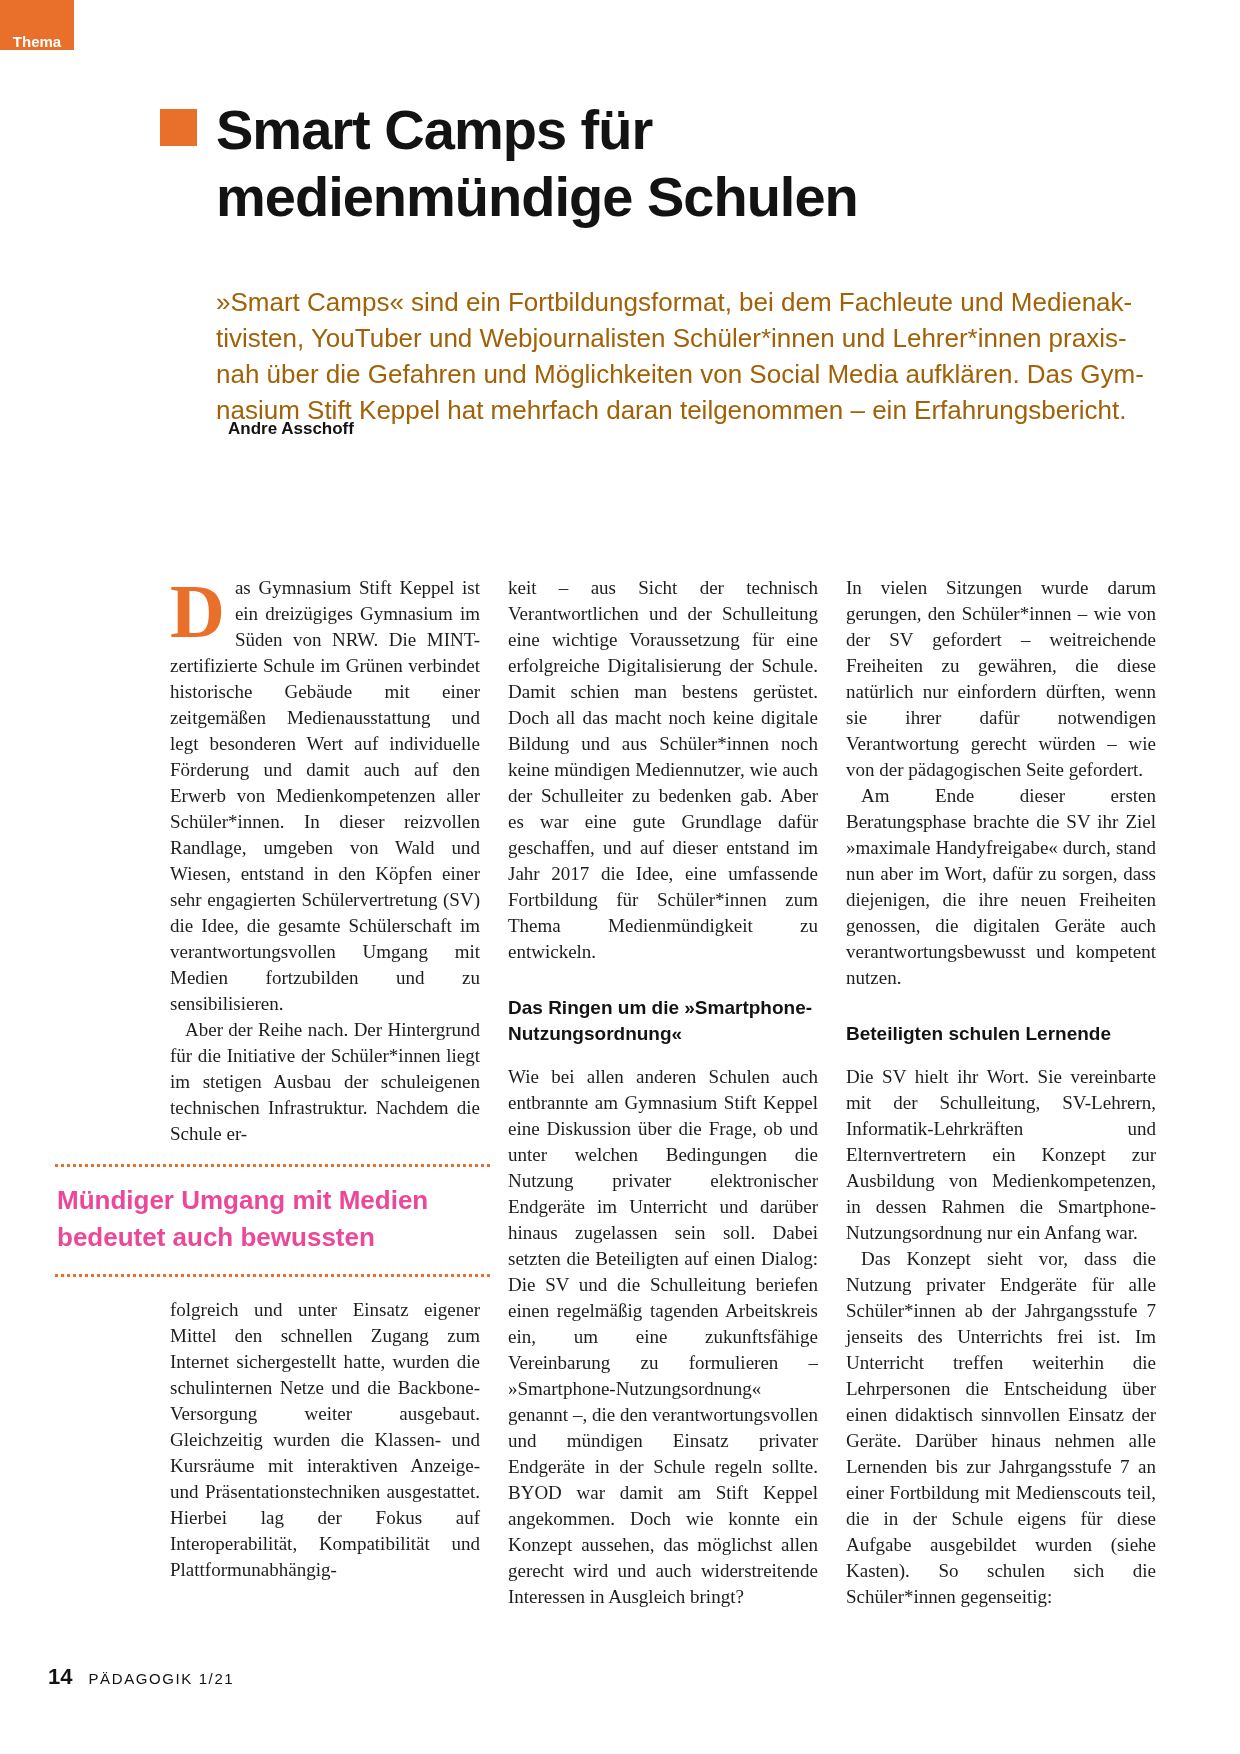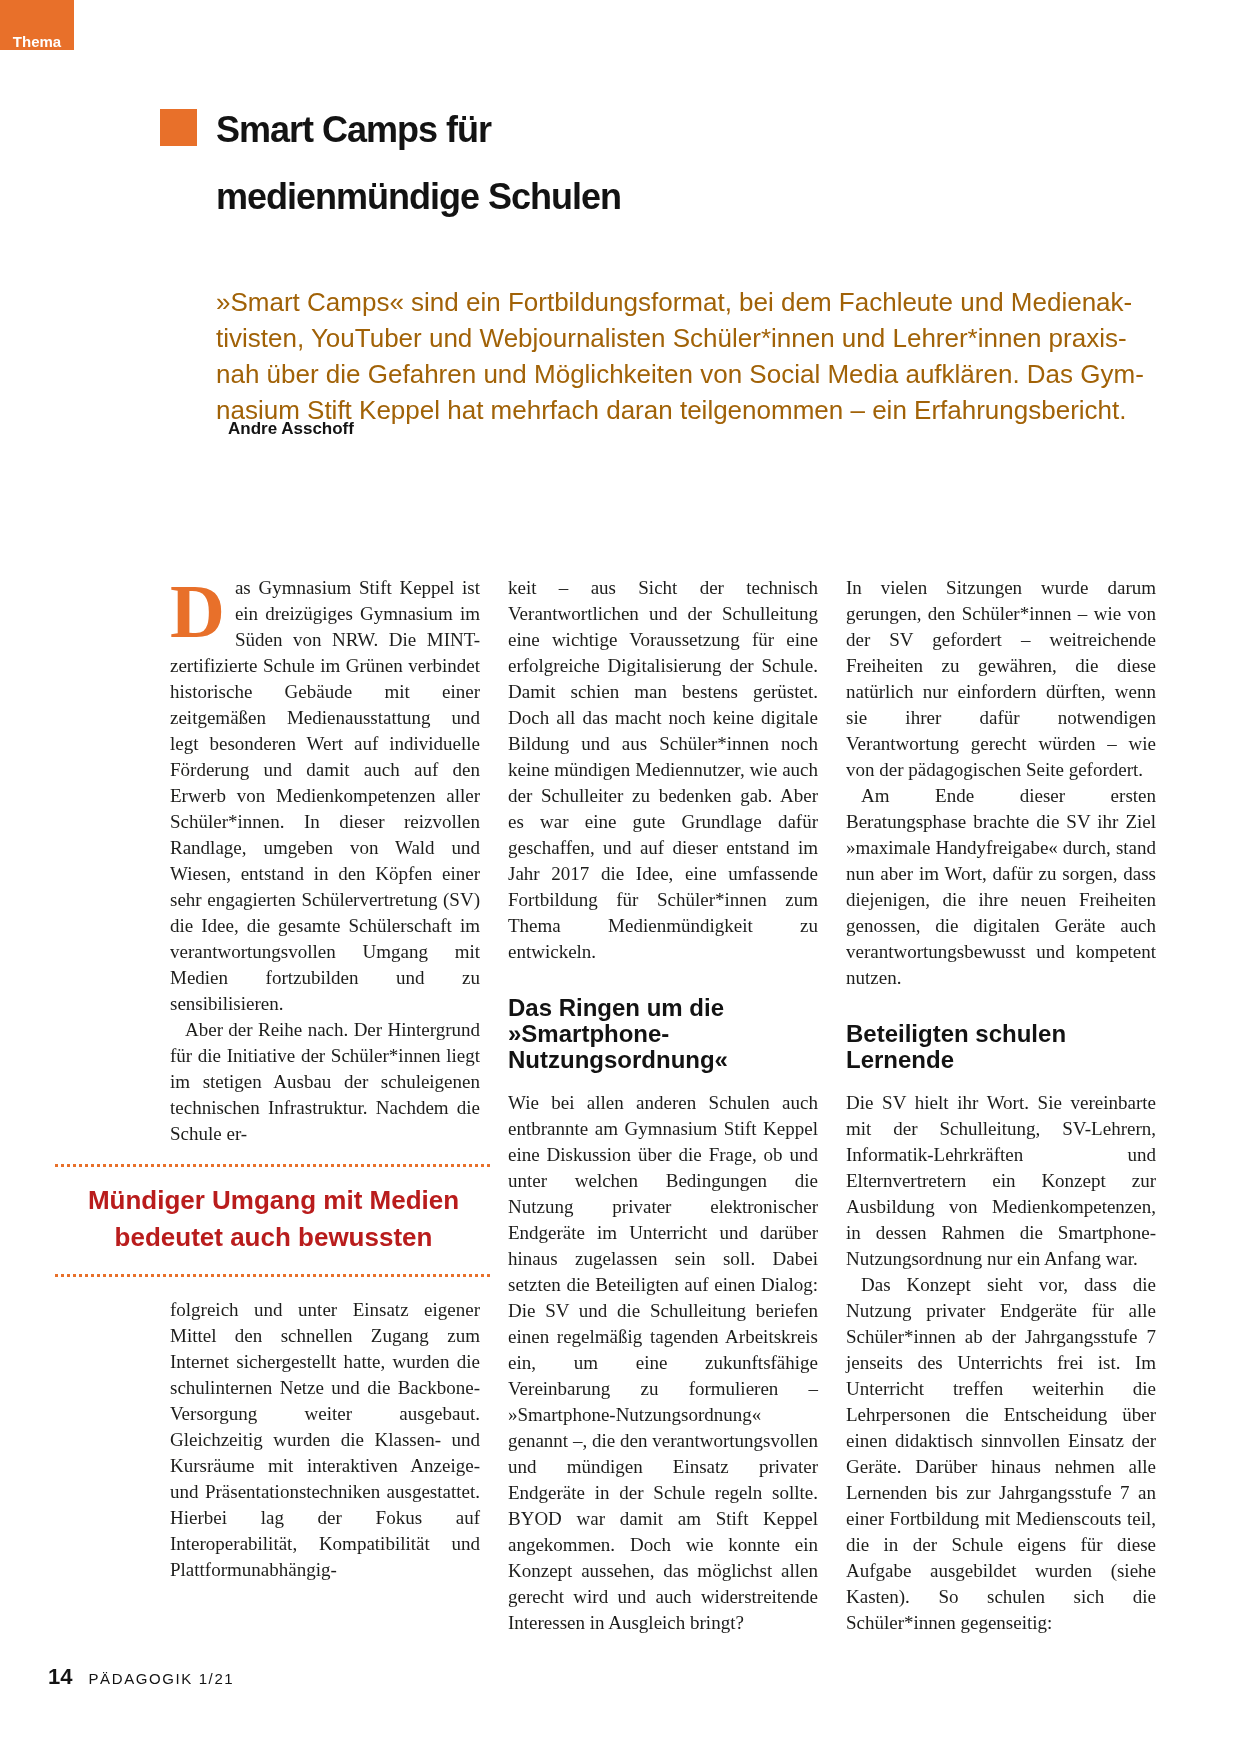--- a/index.html
+++ b/index.html
@@ -13,21 +13,21 @@
     position:absolute; left:0; top:0; width:74px; height:50px;
     background:#e8702a; color:#ffffff; box-sizing:border-box;
     display:flex; align-items:flex-end; justify-content:center;
     font-size:15px; font-weight:bold;
   }
 
   
   .header { position:absolute; left:160px; top:96px; display:flex; }
   .title-square { width:37px; height:37px; background:#e8702a; margin-top:13px; flex:0 0 auto; }
   .title {
-    margin-left:19px; font-size:36px; font-weight:bold; line-height:67px;
+    margin-left:19px; font-size:56px; font-weight:bold; line-height:67px;
     letter-spacing:-1px; color:#131313; white-space:nowrap;
   }
 
   
   .lead {
     position:absolute; left:216px; top:284px; color:#a16207;
     font-size:26px; line-height:36px; white-space:nowrap; font-weight:normal;
   }
 
   .author { position:absolute; left:228px; top:419px; font-size:17px; font-weight:bold; color:#131313; }
@@ -46,27 +46,27 @@
 
   .drop-cap {
     float:left; color:#e8702a; font-weight:bold;
     font-size:76px; line-height:60px; padding:6px 10px 0 0;
   }
 
   .pull-quote {
     margin:17px 0 20px -115px; width:435px; box-sizing:border-box;
     border-top:3px dotted #e8702a; border-bottom:3px dotted #e8702a;
     padding:15px 0 18px 2px;
-    color:#b91c1c; font-family:"Liberation Sans", sans-serif; font-weight:bold;
-    font-size:26px; line-height:37px; text-align:center; white-space:nowrap;
+    color:#ec4899; font-family:"Liberation Sans", sans-serif; font-weight:bold;
+    font-size:26px; line-height:37px; text-align:left; white-space:nowrap;
   }
 
   .subheading {
     font-family:"Liberation Sans", sans-serif; font-weight:bold;
-    font-size:24px; line-height:26px; margin:30px 0 17px 0;
+    font-size:19px; line-height:26px; margin:30px 0 17px 0;
     text-align:left; color:#131313;
   }
 
   
   .footer { position:absolute; left:48px; top:1664px; display:flex; align-items:baseline; color:#131313; }
   .footer .num { font-size:22px; font-weight:bold; }
   .footer .journal { font-size:15px; margin-left:16px; letter-spacing:1.6px; }
 </style>
 </head>
 <body>

